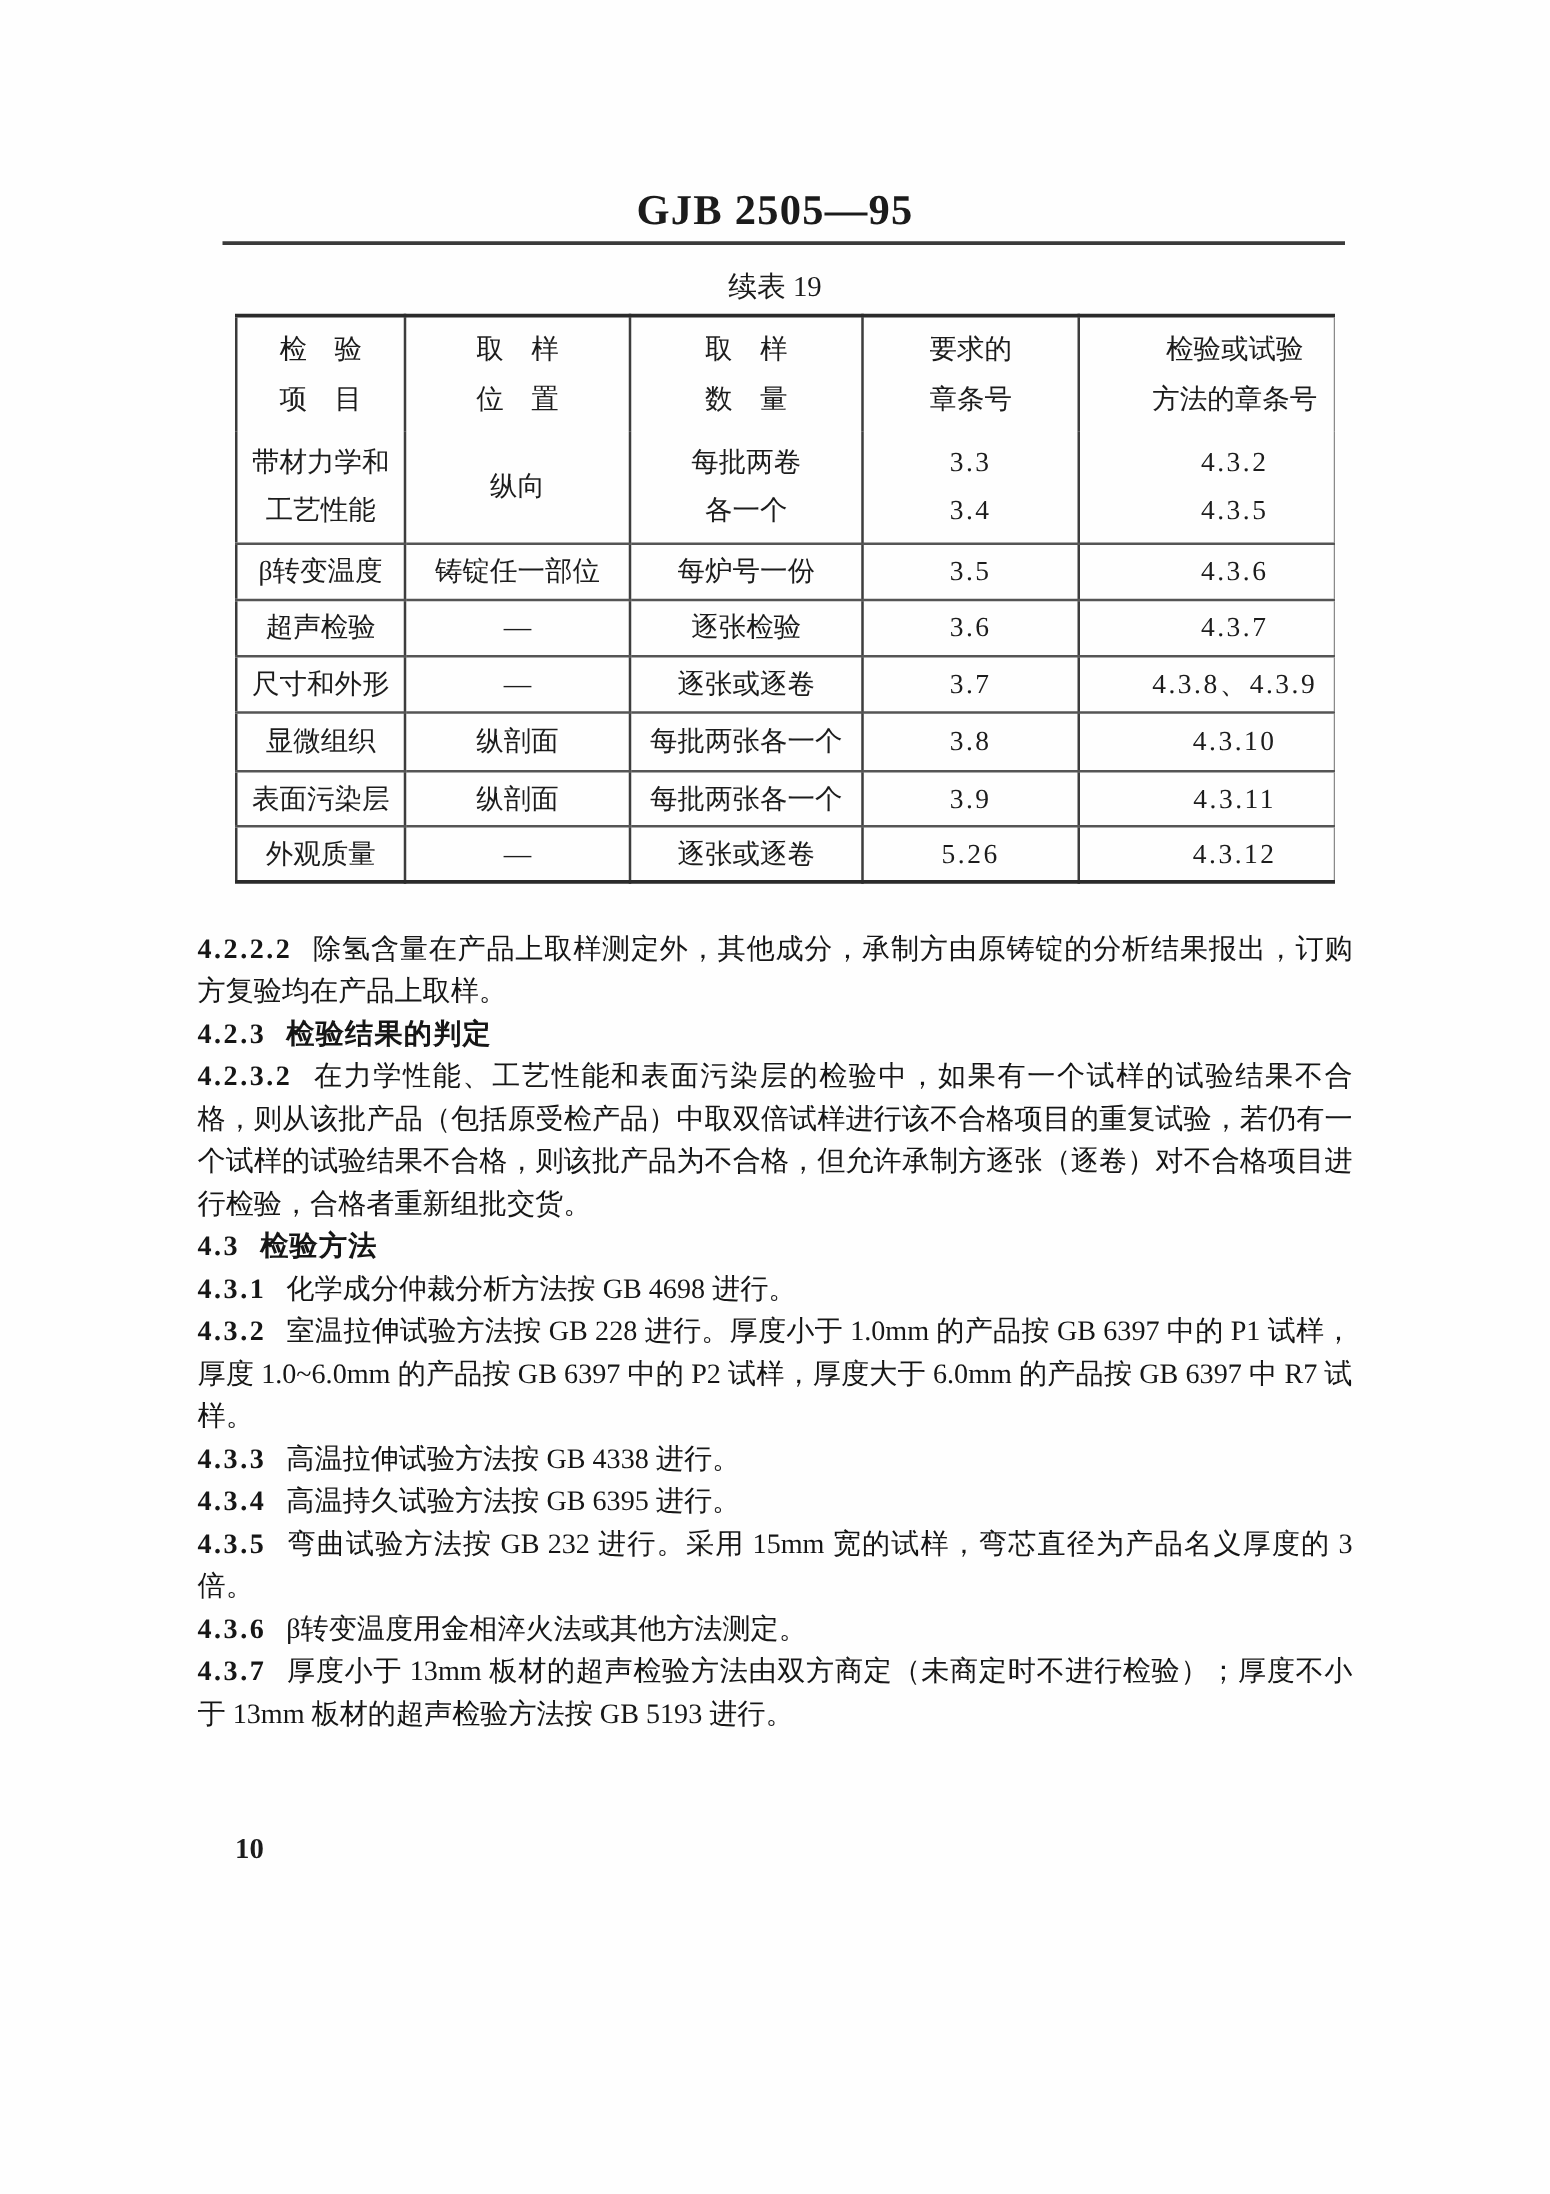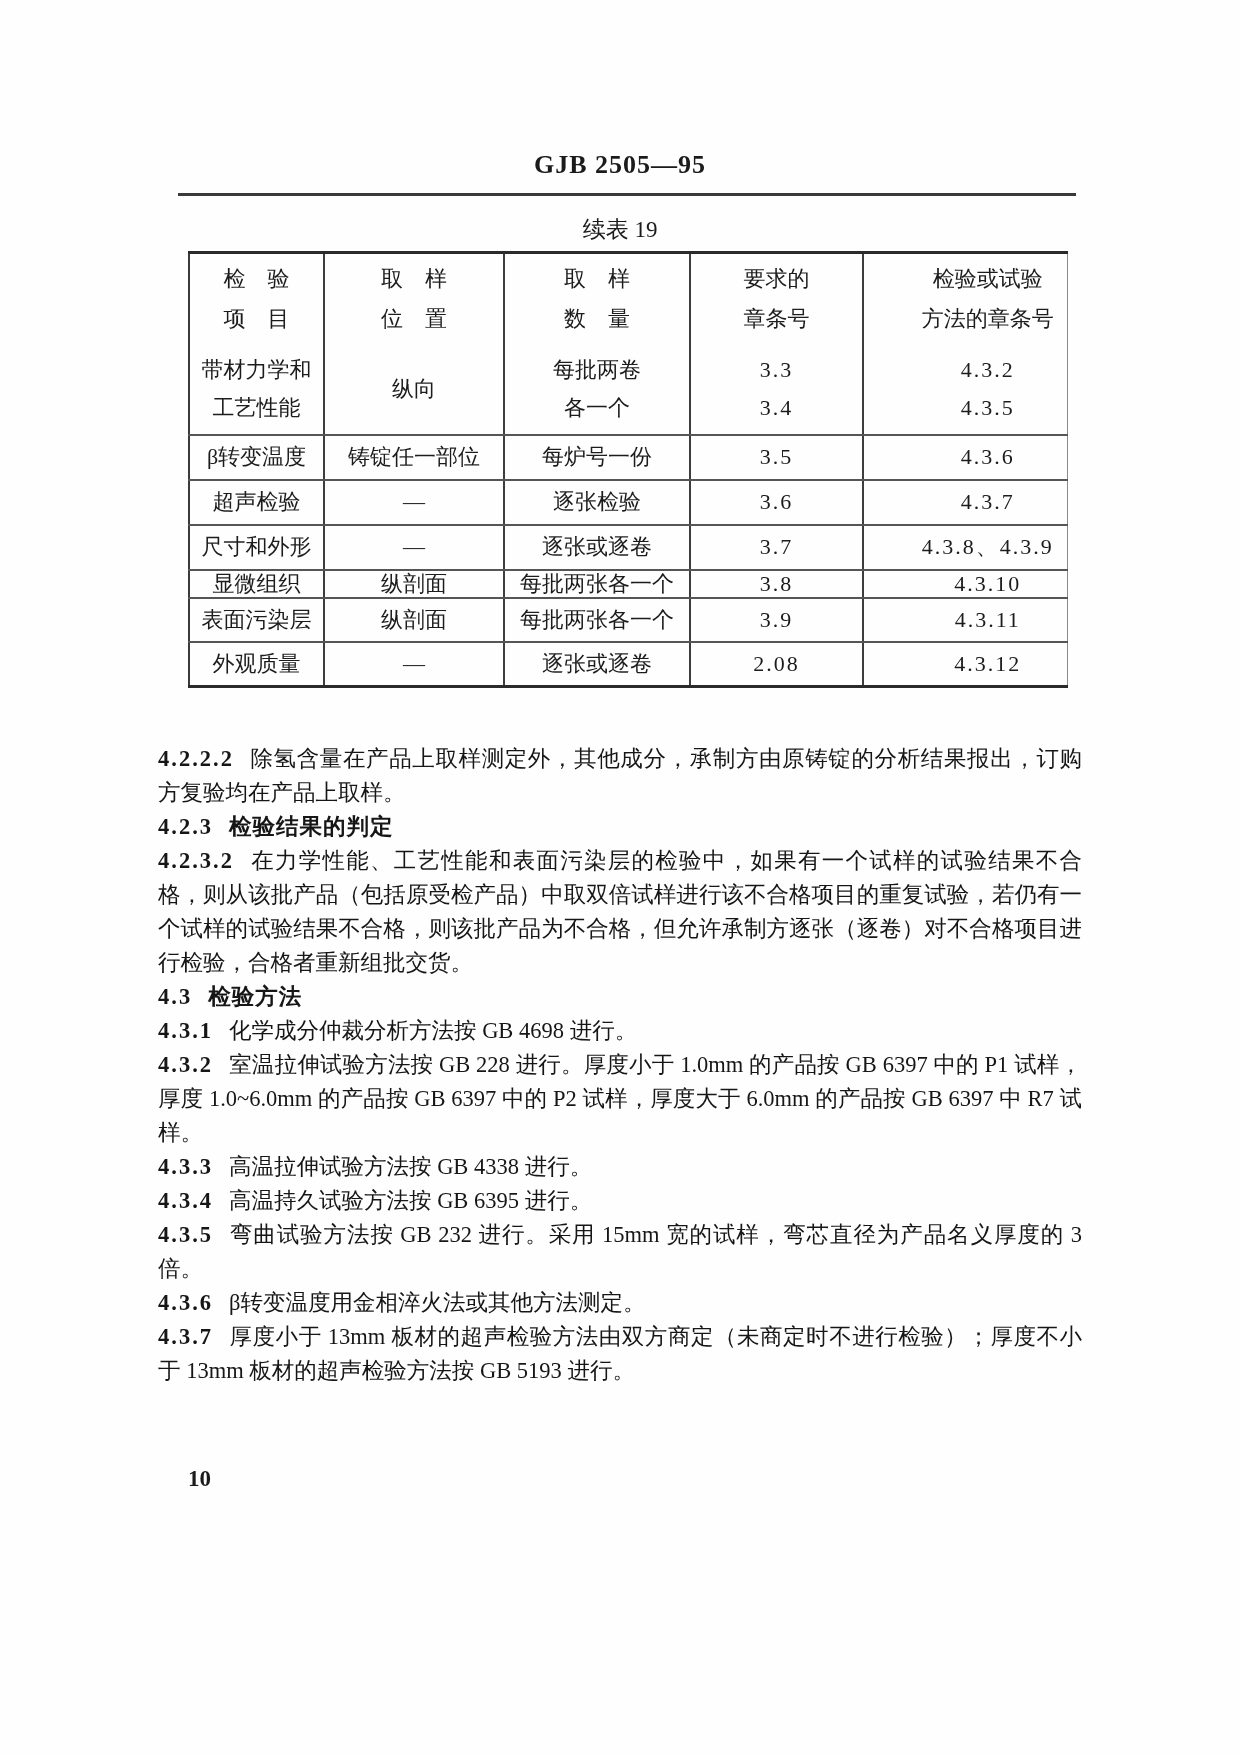--- a/index.html
+++ b/index.html
@@ -6,21 +6,21 @@
   .page{
     position:relative;
     width:1240px;height:1755px;
     background:#fefefe;
     font-family:"Liberation Serif","DejaVu Serif",serif;
     color:#141414;
     overflow:hidden;
   }
   .doc-number{
     position:absolute;top:150px;left:0;width:100%;
-    text-align:center;font-size:26px;font-weight:bold;letter-spacing:1px;
+    text-align:center;font-size:34px;font-weight:bold;letter-spacing:1px;
     color:#1b1b1b;
   }
   .top-rule{
     position:absolute;top:193px;left:178px;width:898px;height:3px;
     background:#3a3a3a;
   }
   .table-caption{
     position:absolute;top:214px;left:0;width:100%;
     text-align:center;font-size:23px;color:#1b1b1b;
   }
@@ -168,21 +168,21 @@
           <td>
             <div class="cell-line">逐张或逐卷</div>
           </td>
           <td class="num-cell">
             <div class="cell-line">3.7</div>
           </td>
           <td class="num-cell">
             <div class="cell-line">4.3.8、4.3.9</div>
           </td>
         </tr>
-        <tr class="single" style="height: 28px;">
+        <tr class="single" style="height: 47px;">
           <td>
             <div class="cell-line">显微组织</div>
           </td>
           <td>
             <div class="cell-line">纵剖面</div>
           </td>
           <td>
             <div class="cell-line">每批两张各一个</div>
           </td>
           <td class="num-cell">
@@ -213,21 +213,21 @@
           <td>
             <div class="cell-line">外观质量</div>
           </td>
           <td>
             <div class="cell-line">—</div>
           </td>
           <td>
             <div class="cell-line">逐张或逐卷</div>
           </td>
           <td class="num-cell">
-            <div class="cell-line">2.08</div>
+            <div class="cell-line">5.26</div>
           </td>
           <td class="num-cell">
             <div class="cell-line">4.3.12</div>
           </td>
         </tr>
       </tbody>
   </table>
 
   <div class="text-block">
       <p class="body-para"><span class="pnum">4.2.2.2</span><span>除氢含量在产品上取样测定外，其他成分，承制方由原铸锭的分析结果报出，订购方复验均在产品上取样。</span></p>

